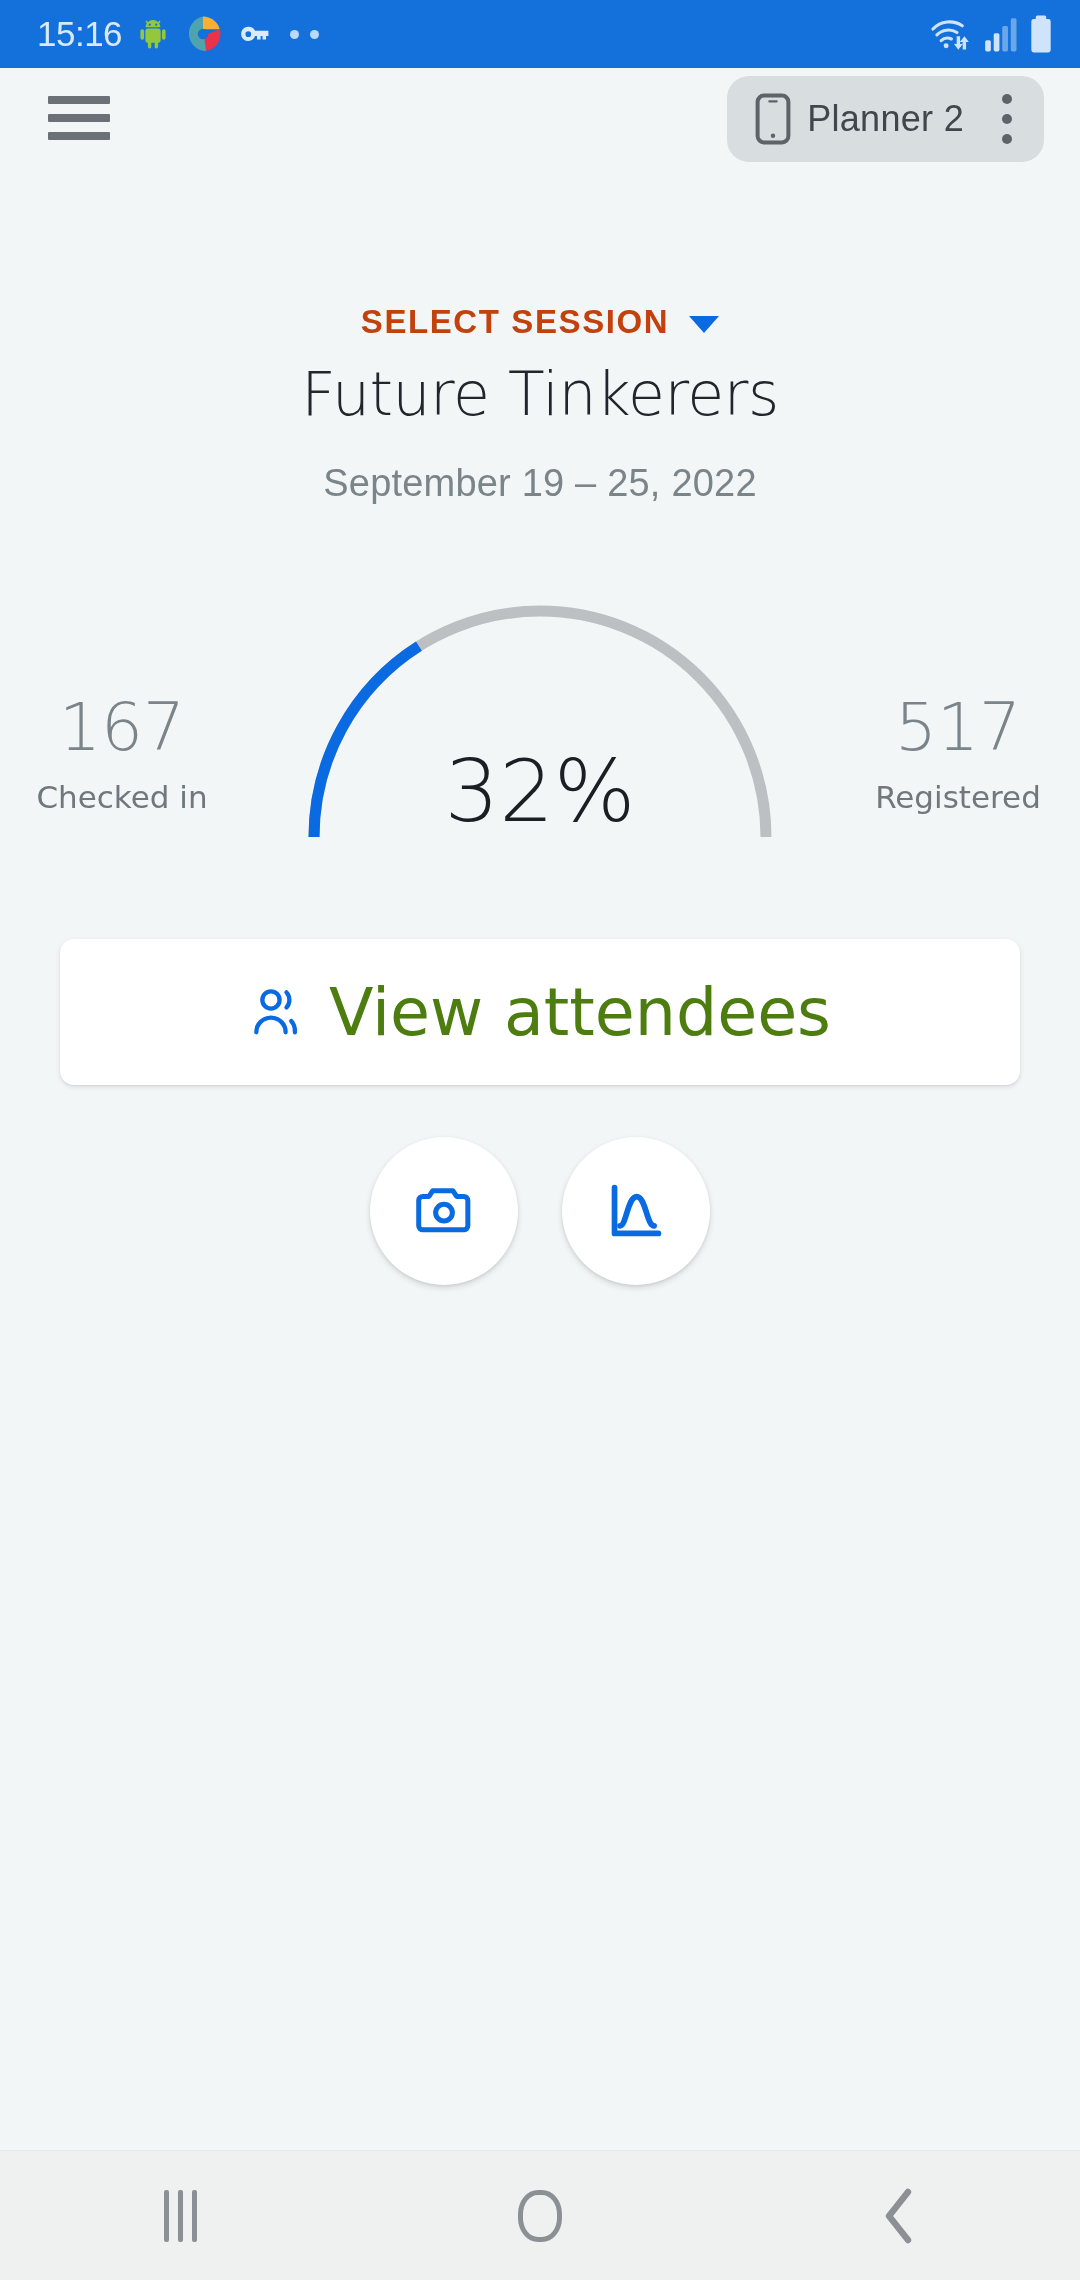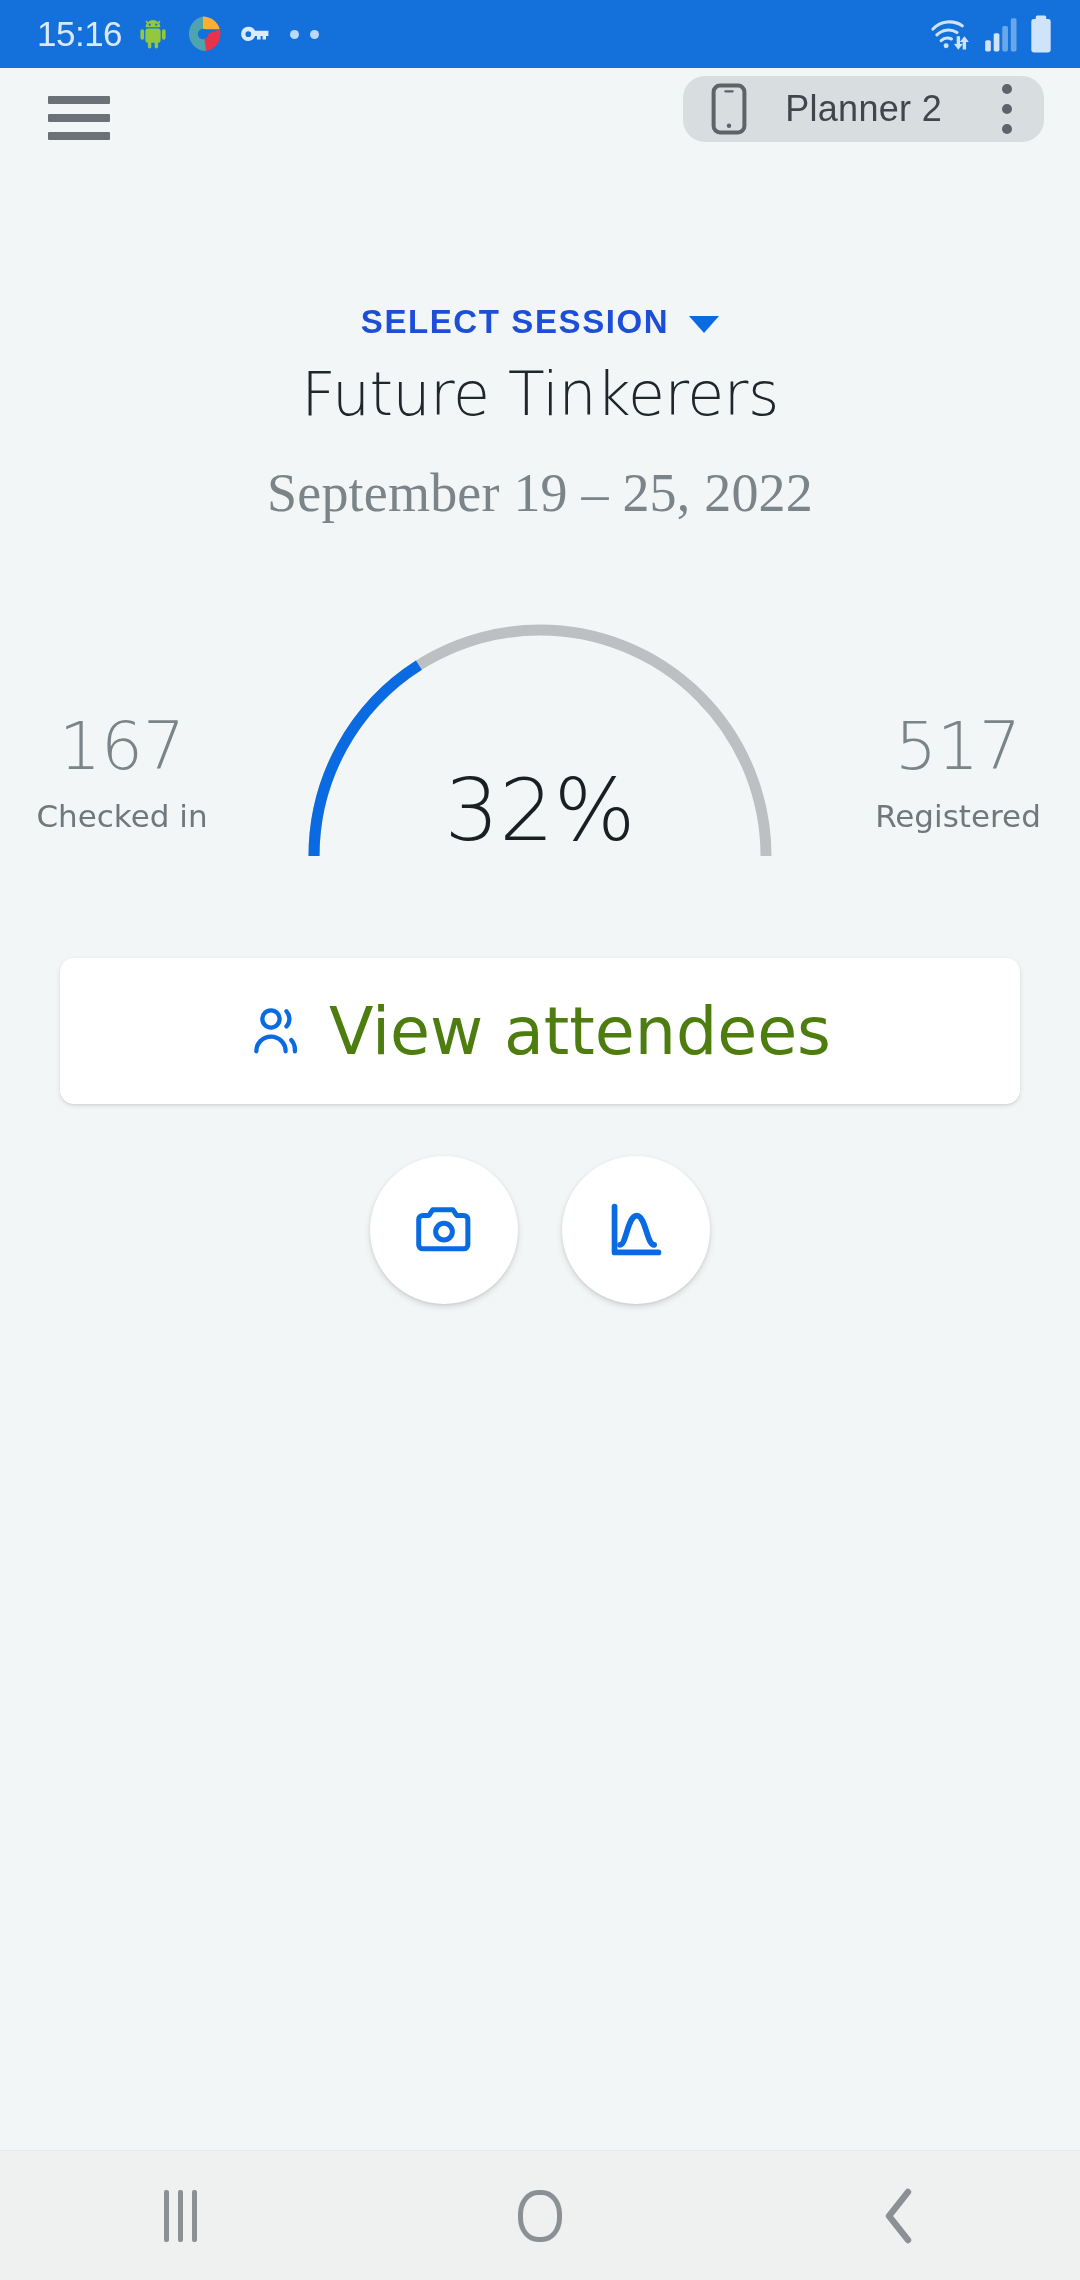--- a/index.html
+++ b/index.html
@@ -39,55 +39,55 @@
   #hamburger{
     position:absolute; left:48px; top:28px;
     width:62px; height:44px;
     display:flex; flex-direction:column; justify-content:space-between;
     cursor:pointer;
   }
   #hamburger span{ display:block; height:8px; border-radius:1px; background:#6b7176; }
 
   #device-pill{
     position:absolute; right:36px; top:8px;
-    height:66px; min-width:270px;
+    height:86px; min-width:270px;
     background:#d8dde0; border-radius:22px;
     display:flex; align-items:center;
-    padding:0 10px 0 28px; gap:38px;
+    padding:0 10px 0 28px; gap:16px;
     cursor:pointer;
   }
   #device-label{ font-size:36px; color:#40464b; letter-spacing:.3px; }
   #overflow-dots{
     width:54px; height:86px;
     display:flex; flex-direction:column; align-items:center; justify-content:center; gap:10px;
     cursor:pointer;
   }
   #overflow-dots i{ width:10px; height:10px; border-radius:50%; background:#5d6368; display:block; }
 
   
   #session-block{ text-align:center; margin-top:135px; }
   #select-session{
     display:inline-flex; align-items:center; gap:20px;
     cursor:pointer;
   }
   #select-session-label{
-    color:#1d4ed8; font-size:33px; font-weight:bold; letter-spacing:1.6px;
+    color:#c2410c; font-size:33px; font-weight:bold; letter-spacing:1.6px;
   }
   #caret{ width:0; height:0; border-left:15px solid transparent; border-right:15px solid transparent; border-top:17px solid #0a6ae1; margin-top:5px; }
 
   #session-title{
     font-size:60px; color:#20262b; font-weight:300;
     letter-spacing:-.5px; line-height:1.05; margin-top:22px;
     font-family:"DejaVu Sans", sans-serif;
     font-stretch:condensed;
   }
   #session-dates{
-    font-size:54px; color:#7b8489; font-weight:300;
+    font-size:38px; color:#7b8489; font-weight:300;
     margin-top:36px; letter-spacing:.2px;
-    font-family:Liberation Serif, serif;
+    font-family:Liberation Sans, sans-serif;
   }
 
   
   #gauge-wrap{
     position:relative; width:1080px; height:300px;
     margin-top:60px;
   }
   #gauge-svg{ position:absolute; left:0; top:0; }
   #gauge-center{
     position:absolute; left:0; top:176px; width:1080px; text-align:center;

